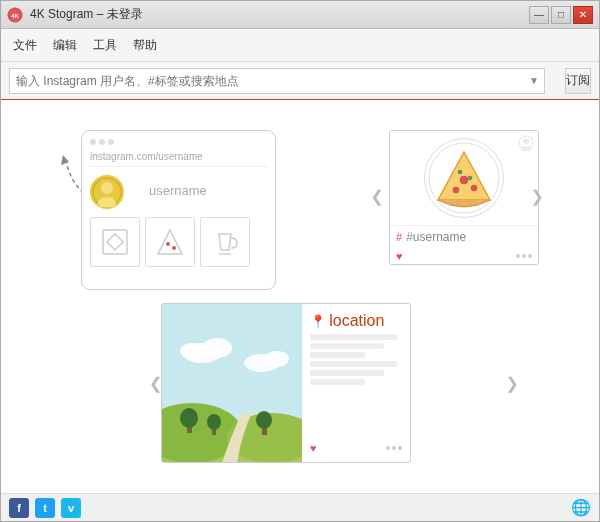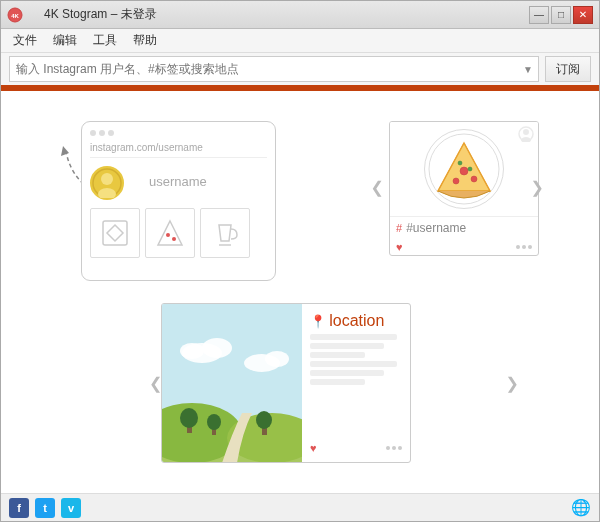--- a/index.html
+++ b/index.html
@@ -28,21 +28,21 @@
       align-items: center;
       justify-content: space-between;
       padding: 0 6px;
       border-bottom: 1px solid #bbb;
       flex-shrink: 0;
     }
 
     .title-bar-left {
       display: flex;
       align-items: center;
-      gap: 21px;
+      gap: 7px;
     }
 
     .window-icon {
       width: 16px;
       height: 16px;
     }
 
     .title-text {
       font-size: 12px;
       color: #333;
@@ -71,42 +71,42 @@
       color: white;
       border-color: #a93226;
     }
 
     
     .menu-bar {
       background: #f5f5f5;
       height: 24px;
       display: flex;
       align-items: center;
-      padding: 7px 4px;
+      padding: 16px 4px;
       border-bottom: 1px solid #ddd;
       flex-shrink: 0;
     }
 
     .menu-item {
       padding: 2px 8px;
       font-size: 12px;
       color: #333;
       cursor: pointer;
     }
 
     
     .search-bar {
       background: #f5f5f5;
       height: 38px;
       display: flex;
       align-items: center;
       padding: 4px 8px;
-      border-bottom: 6px solid #c2410c;
+      border-bottom: 1px solid #c2410c;
       flex-shrink: 0;
-      gap: 6px;
+      gap: 20px;
     }
 
     .search-input-wrapper {
       flex: 1;
       height: 26px;
       background: white;
       border: 1px solid #ccc;
       display: flex;
       align-items: center;
       padding: 0 6px;
@@ -133,21 +133,21 @@
       align-items: center;
       justify-content: center;
       cursor: pointer;
       color: #888;
       font-size: 10px;
     }
 
     .subscribe-btn {
       background: linear-gradient(to bottom, #f8f8f8, #e8e8e8);
       border: 1px solid #ccc;
-      padding: 3px 10px;
+      padding: 3px 0;
       font-size: 12px;
       color: #333;
       cursor: pointer;
       height: 26px;
       font-family: 'Microsoft YaHei', Arial, sans-serif;
     }
 
     
     .main-content {
       flex: 1;

